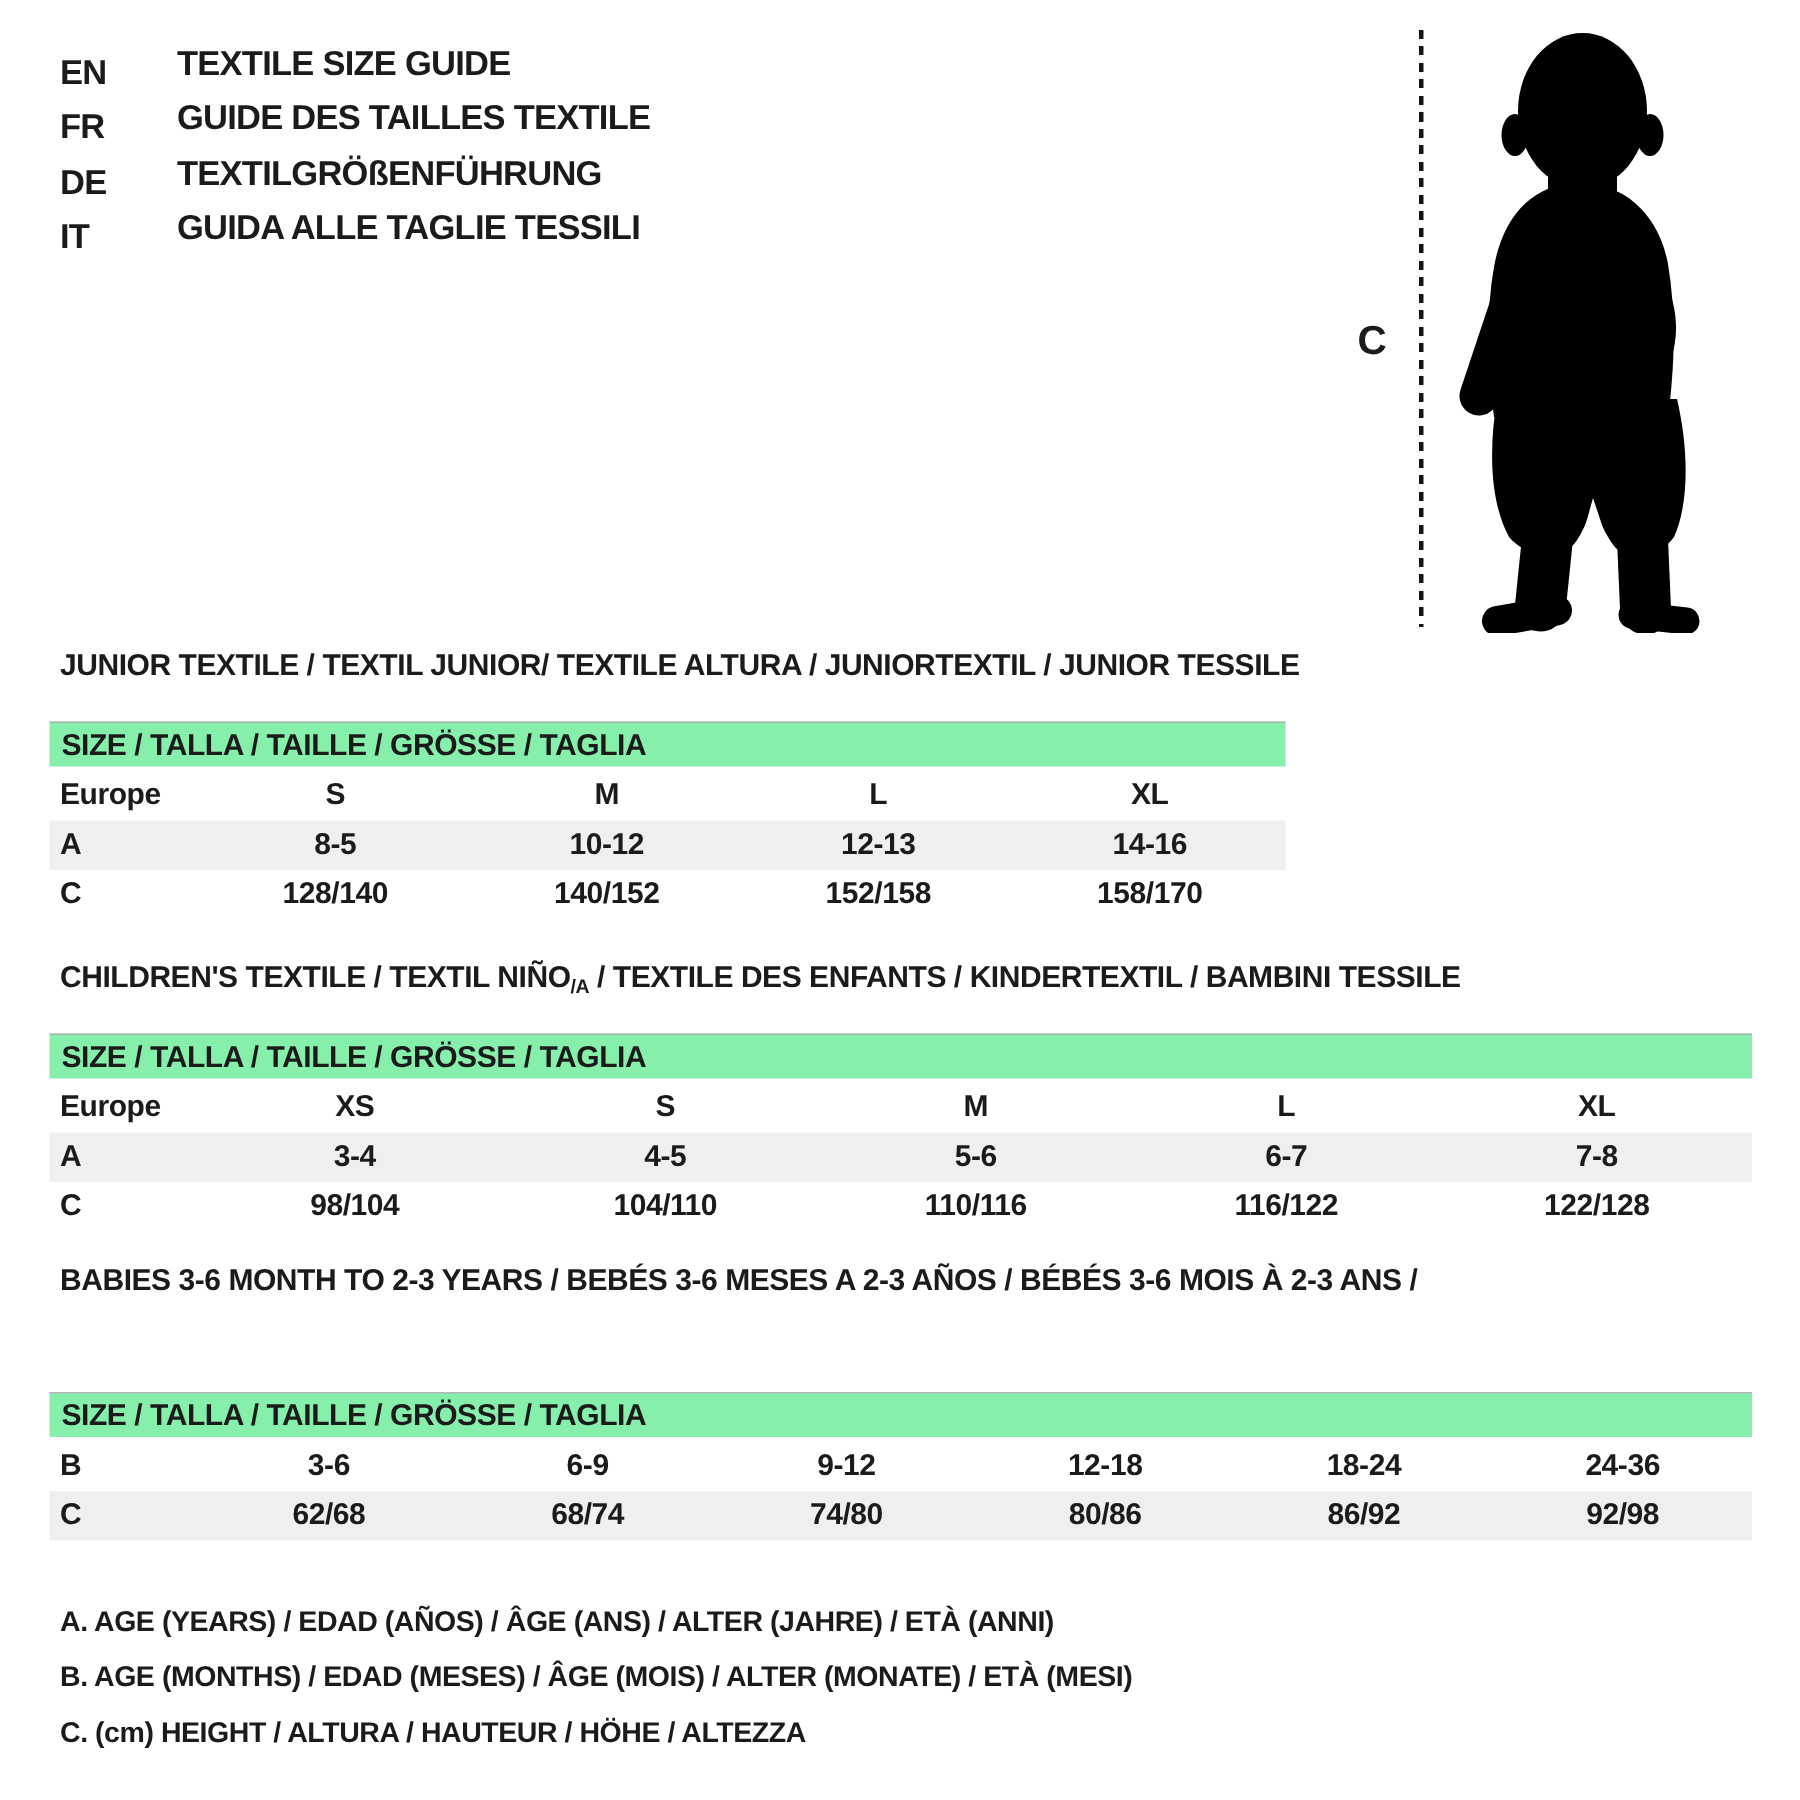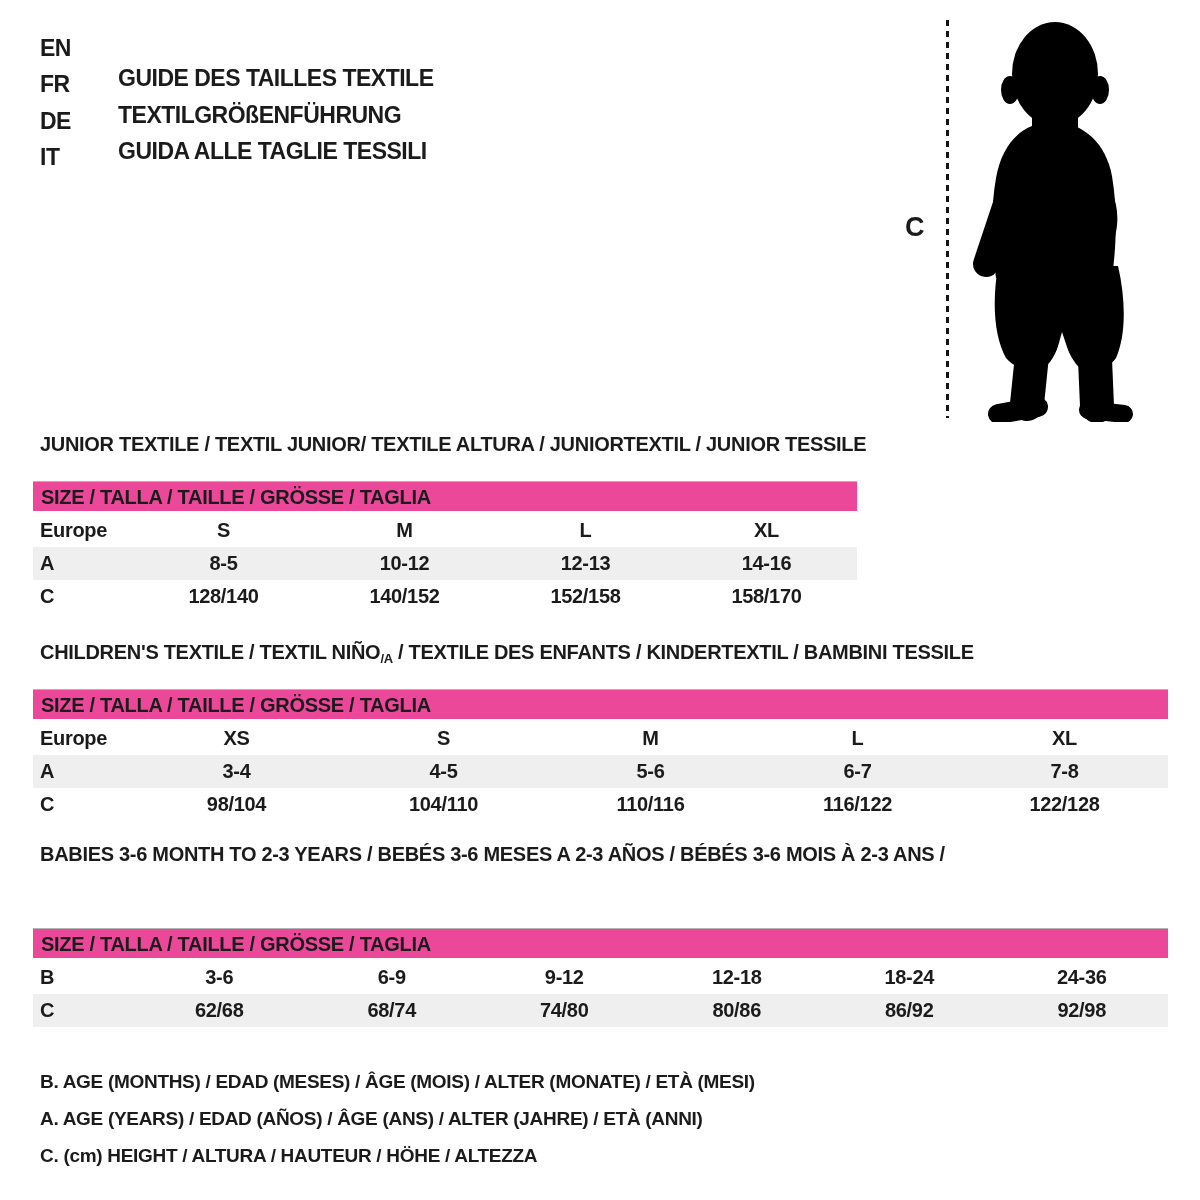--- a/index.html
+++ b/index.html
@@ -52,21 +52,21 @@
     white-space: nowrap;
   }
   .section-heading .subscript {
     font-size: 13px; vertical-align: -4px;
   }
   .size-table { position: absolute; left: 33px; }
   .size-table.narrow { width: 824px; }
   .size-table.wide { width: 1135px; }
   .size-bar {
     height: 30px; line-height: 30px;
-    background: #ec4899;
+    background: #86efac;
     border-top: 1px solid #b4b4b4;
     font-weight: 700; font-size: 20px; letter-spacing: -0.3px;
     padding-left: 8px;
     margin-bottom: 3px;
     box-sizing: border-box;
   }
   .t-row { display: flex; height: 33px; align-items: center; }
   .t-row.shaded { background: #efefef; }
   .t-cell {
     flex: 1; text-align: center;
@@ -89,20 +89,21 @@
   }
 </style>
 </head>
 <body>
 
 <div class="page">
 
   <div class="lang-block">
     <div class="lang-row">
       <span class="lang-code">EN</span>
+      <span class="lang-title">TEXTILE SIZE GUIDE</span>
     </div>
     <div class="lang-row">
       <span class="lang-code">FR</span>
       <span class="lang-title">GUIDE DES TAILLES TEXTILE</span>
     </div>
     <div class="lang-row">
       <span class="lang-code">DE</span>
       <span class="lang-title">TEXTILGRÖßENFÜHRUNG</span>
     </div>
     <div class="lang-row">
@@ -215,18 +216,18 @@
       <span class="t-cell">62/68</span>
       <span class="t-cell">68/74</span>
       <span class="t-cell">74/80</span>
       <span class="t-cell">80/86</span>
       <span class="t-cell">86/92</span>
       <span class="t-cell">92/98</span>
     </div>
   </div>
 
   <div class="legend">
+    <div class="legend-line">A. AGE (YEARS) / EDAD (AÑOS) / ÂGE (ANS) / ALTER (JAHRE) / ETÀ (ANNI)</div>
     <div class="legend-line">B. AGE (MONTHS) / EDAD (MESES) / ÂGE (MOIS) / ALTER (MONATE) / ETÀ (MESI)</div>
-    <div class="legend-line">A. AGE (YEARS) / EDAD (AÑOS) / ÂGE (ANS) / ALTER (JAHRE) / ETÀ (ANNI)</div>
     <div class="legend-line">C. (cm) HEIGHT / ALTURA / HAUTEUR / HÖHE / ALTEZZA</div>
   </div>
 
 </div>
 
 </body></html>

